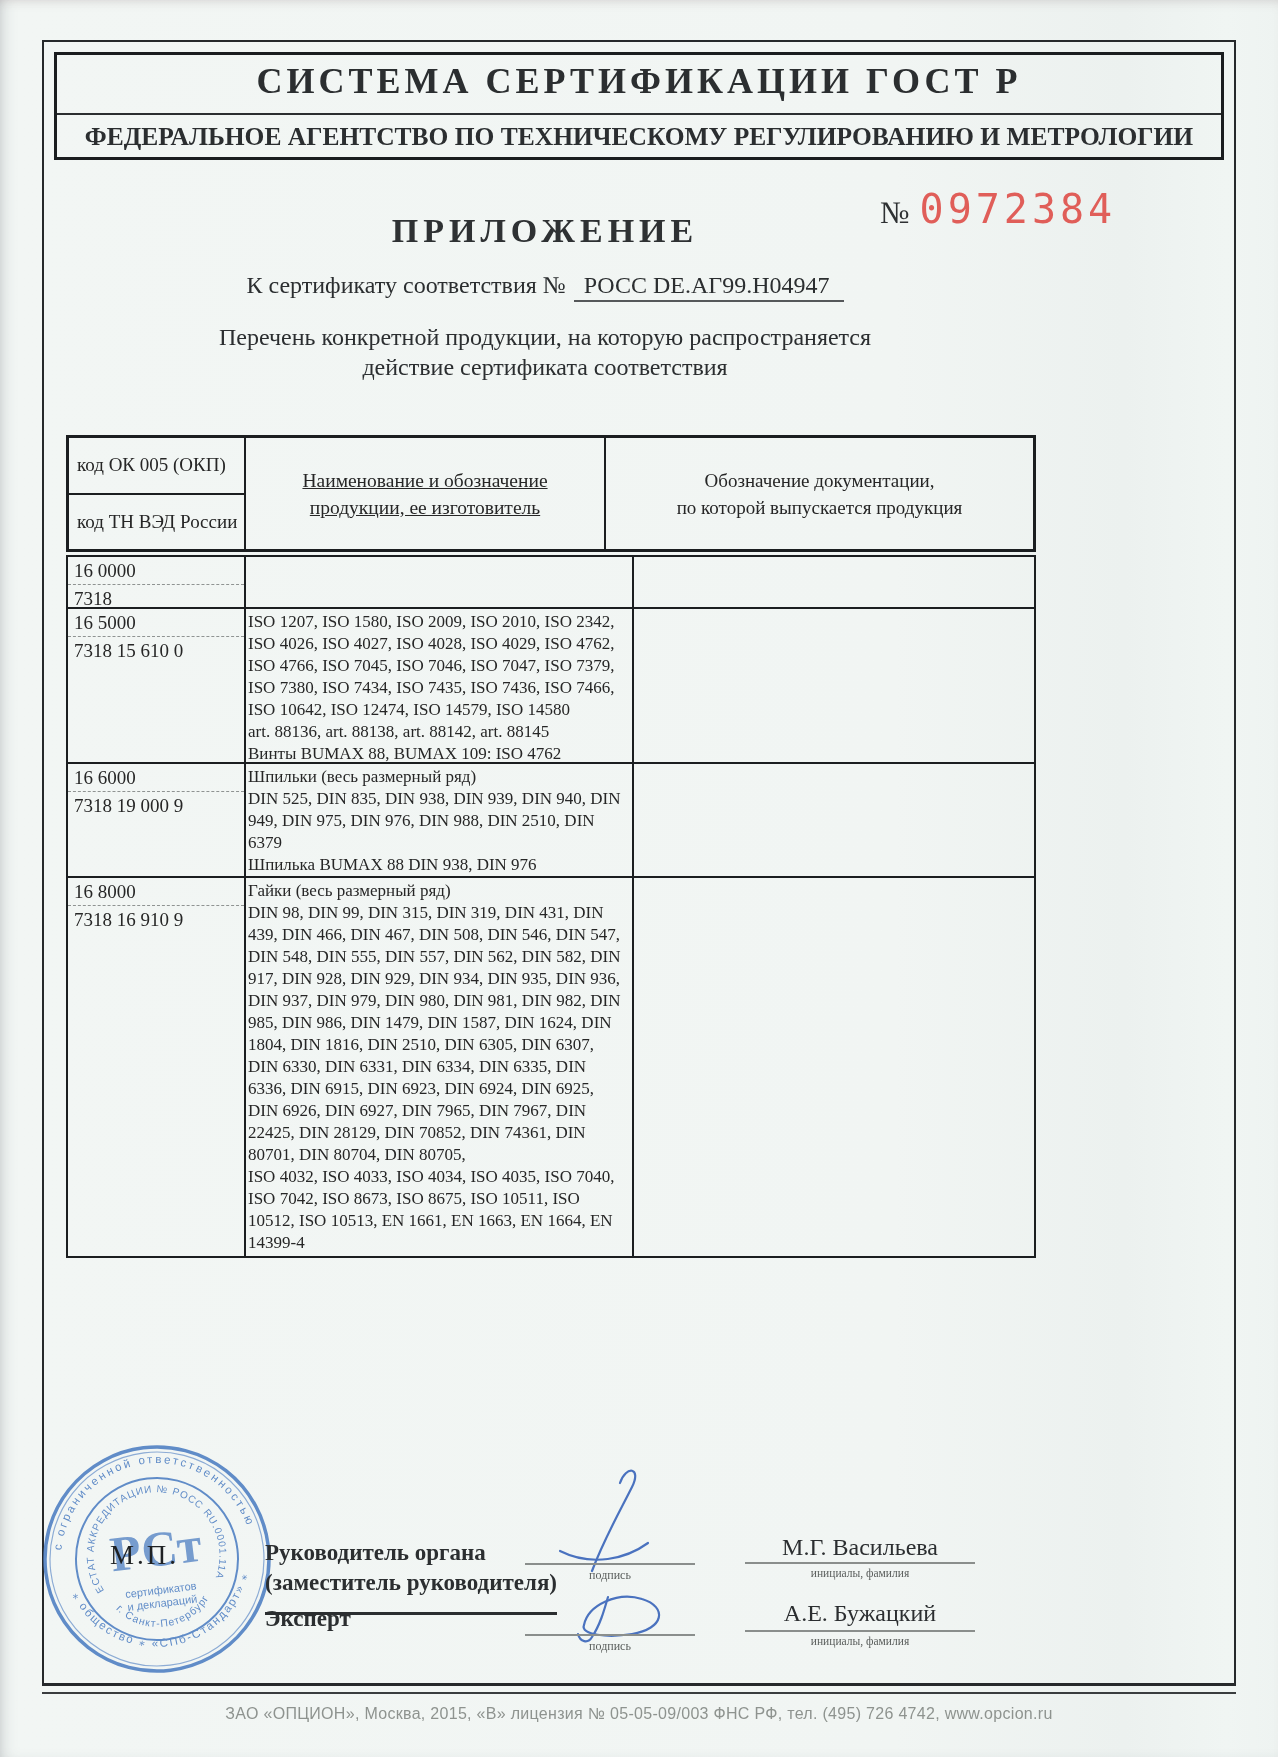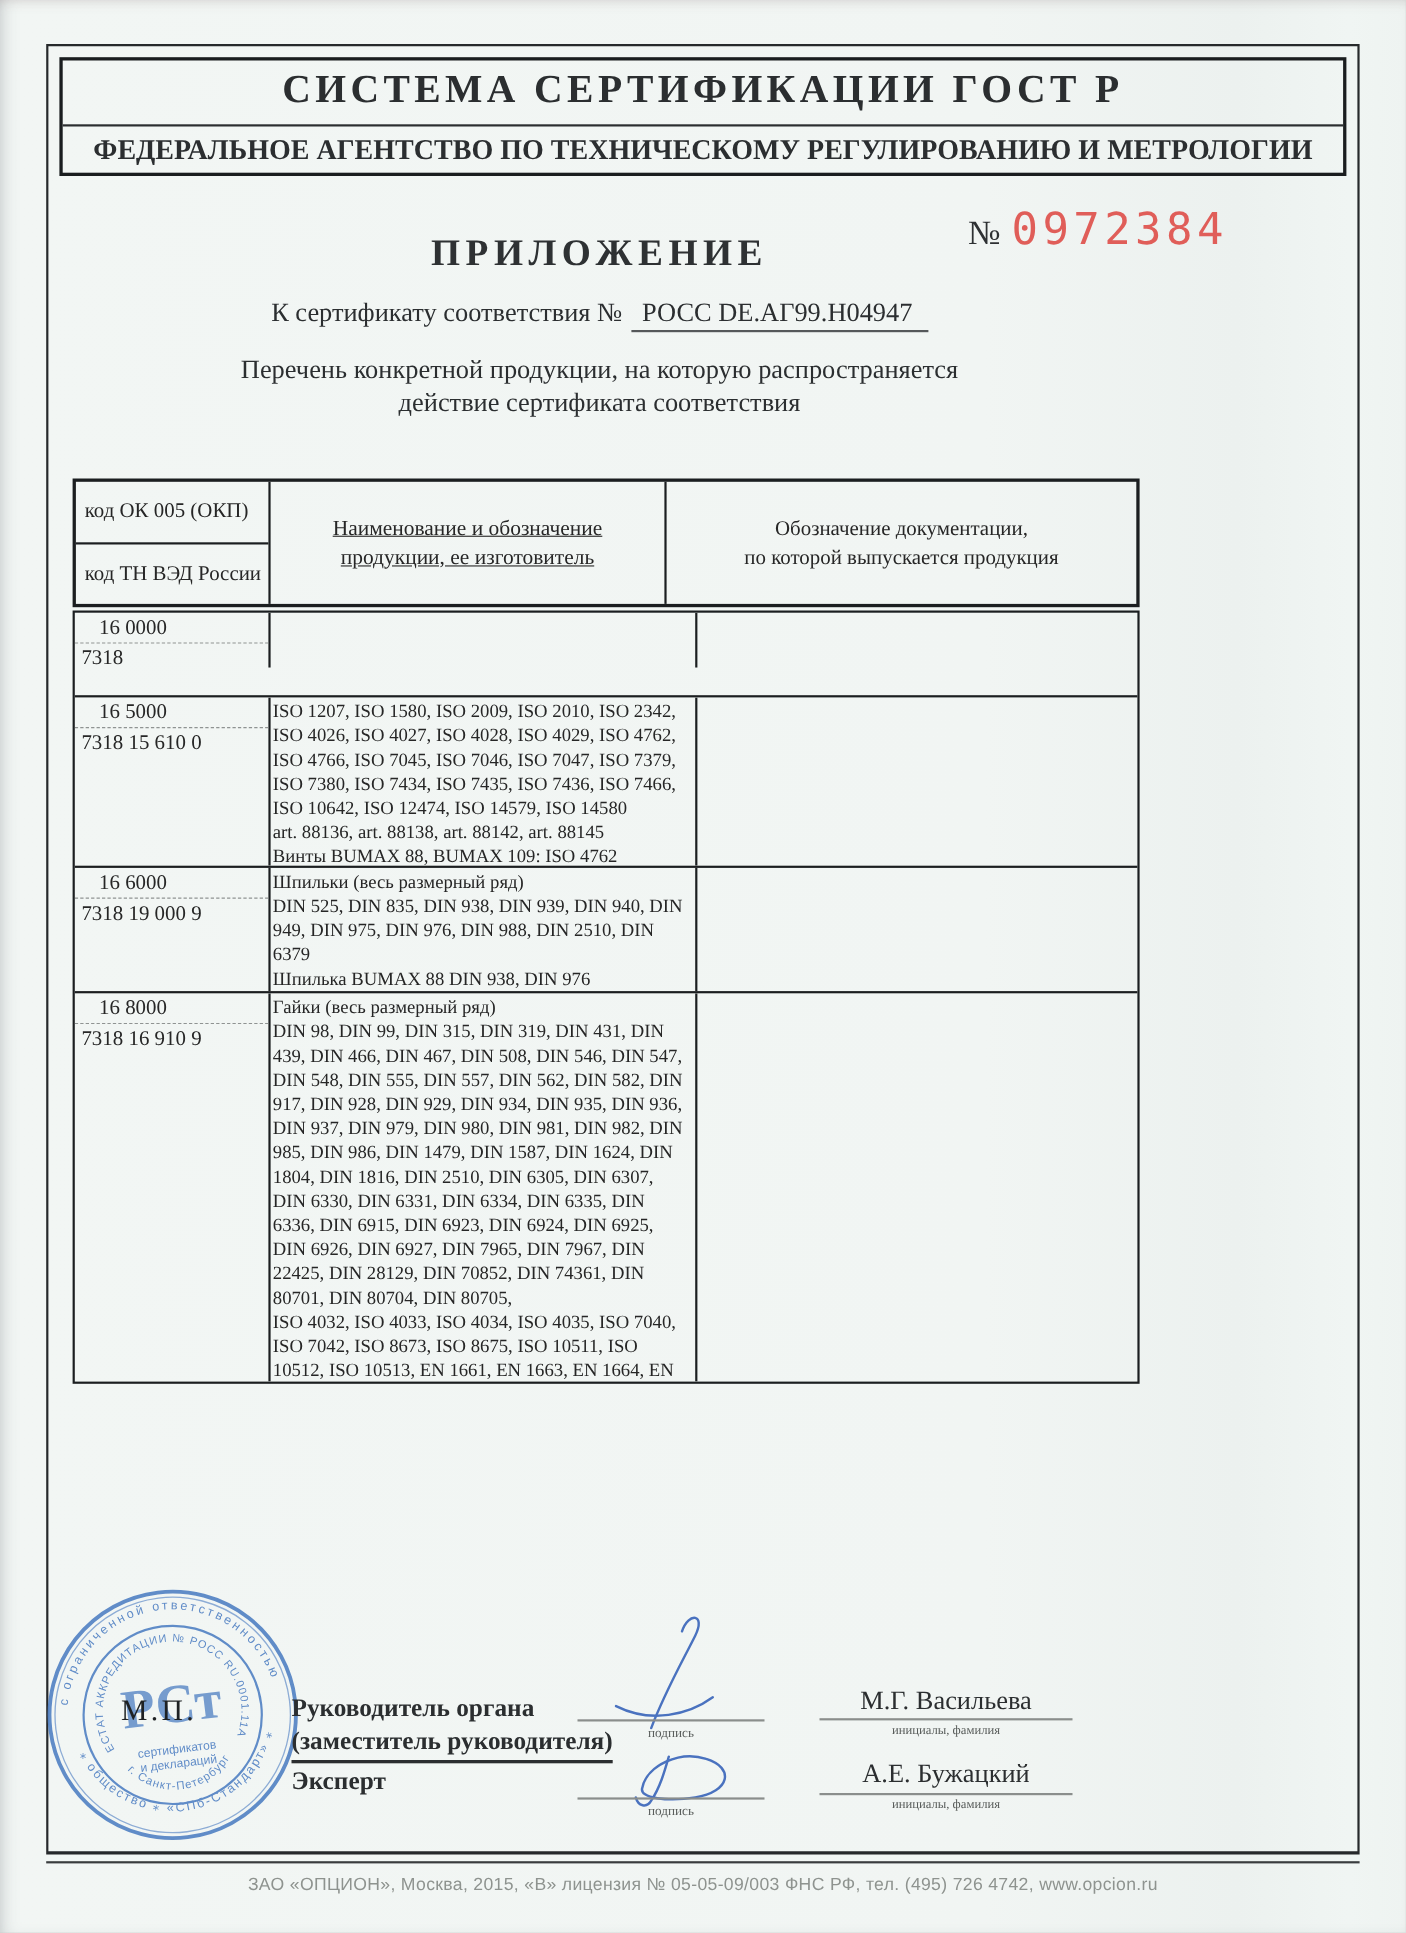--- a/index.html
+++ b/index.html
@@ -43,32 +43,32 @@
   .th-c1{width:177px;border-right:2px solid #1b1e20;display:flex;flex-direction:column;box-sizing:border-box;}
   .th-okp{flex:1;border-bottom:2px solid #1b1e20;display:flex;align-items:center;padding-left:8px;font-size:19px;}
   .th-tnved{flex:1;display:flex;align-items:center;padding-left:8px;font-size:19px;}
   .th-c2{width:360px;border-right:2px solid #1b1e20;display:flex;align-items:center;justify-content:center;text-align:center;font-size:19.5px;line-height:27px;box-sizing:border-box;text-decoration:underline;}
   .th-c3{flex:1;display:flex;align-items:center;justify-content:center;text-align:center;font-size:19px;line-height:27px;}
 
   
   .tbl-body{left:66px;top:555px;width:970px;height:703px;border:2px solid #1b1e20;display:flex;flex-direction:column;}
   .tr{display:flex;border-top:2px solid #1b1e20;overflow:hidden;}
   .tr:first-child{border-top:none;}
-  .r0{height:50px;}.r1{height:153px;margin-top:25px;}.r2{height:112px;}.r3{flex:1;}
+  .r0{height:50px;}.r1{height:153px;}.r2{height:112px;}.r3{flex:1;}
   .td{box-sizing:border-box;overflow:hidden;}
   .c1{width:178px;border-right:2px solid #1b1e20;padding-top:1px;}
   .c2{width:388px;border-right:2px solid #1b1e20;padding:2px 6px 0 2px;font-size:17px;line-height:22px;}
   .c3{flex:1;}
-  .okp{font-size:19px;line-height:23px;padding:1px 22px 2px;border-bottom:1px dashed #8f9392;}
+  .okp{font-size:19px;line-height:23px;padding:1px 6px 2px;border-bottom:1px dashed #8f9392;}
   .tnved{font-size:19px;line-height:23px;padding:2px 6px 0;}
 
   
   .mp{left:110px;top:1540px;font-size:27px;letter-spacing:3px;color:#1e2123;text-align:center;}
   .role-head1{left:265px;top:1540px;font-size:23px;font-weight:bold;color:#2b2e30;}
-  .role-head2{left:265px;top:1570px;font-size:23px;font-weight:bold;color:#2b2e30;border-bottom:3px solid #2b2e30;padding-bottom:4px;}
+  .role-head2{left:265px;top:1570px;font-size:23px;font-weight:bold;color:#2b2e30;border-bottom:3px solid #2b2e30;padding-bottom:16px;}
   .role-expert{left:265px;top:1606px;font-size:23px;font-weight:bold;color:#2b2e30;}
   .sigline{border-bottom:2px solid #8a8e8c;height:0;}
   .sl1{left:525px;top:1563px;width:170px;}
   .sl2{left:525px;top:1634px;width:170px;}
   .sig-cap{font-size:12px;color:#5a5e5c;text-align:center;width:170px;left:525px;}
   .sc1{top:1568px;}
   .sc2{top:1639px;}
   .name{width:230px;text-align:center;font-size:24px;color:#2b2e30;left:745px;}
   .n1{top:1534px;}
   .n2{top:1600px;}

